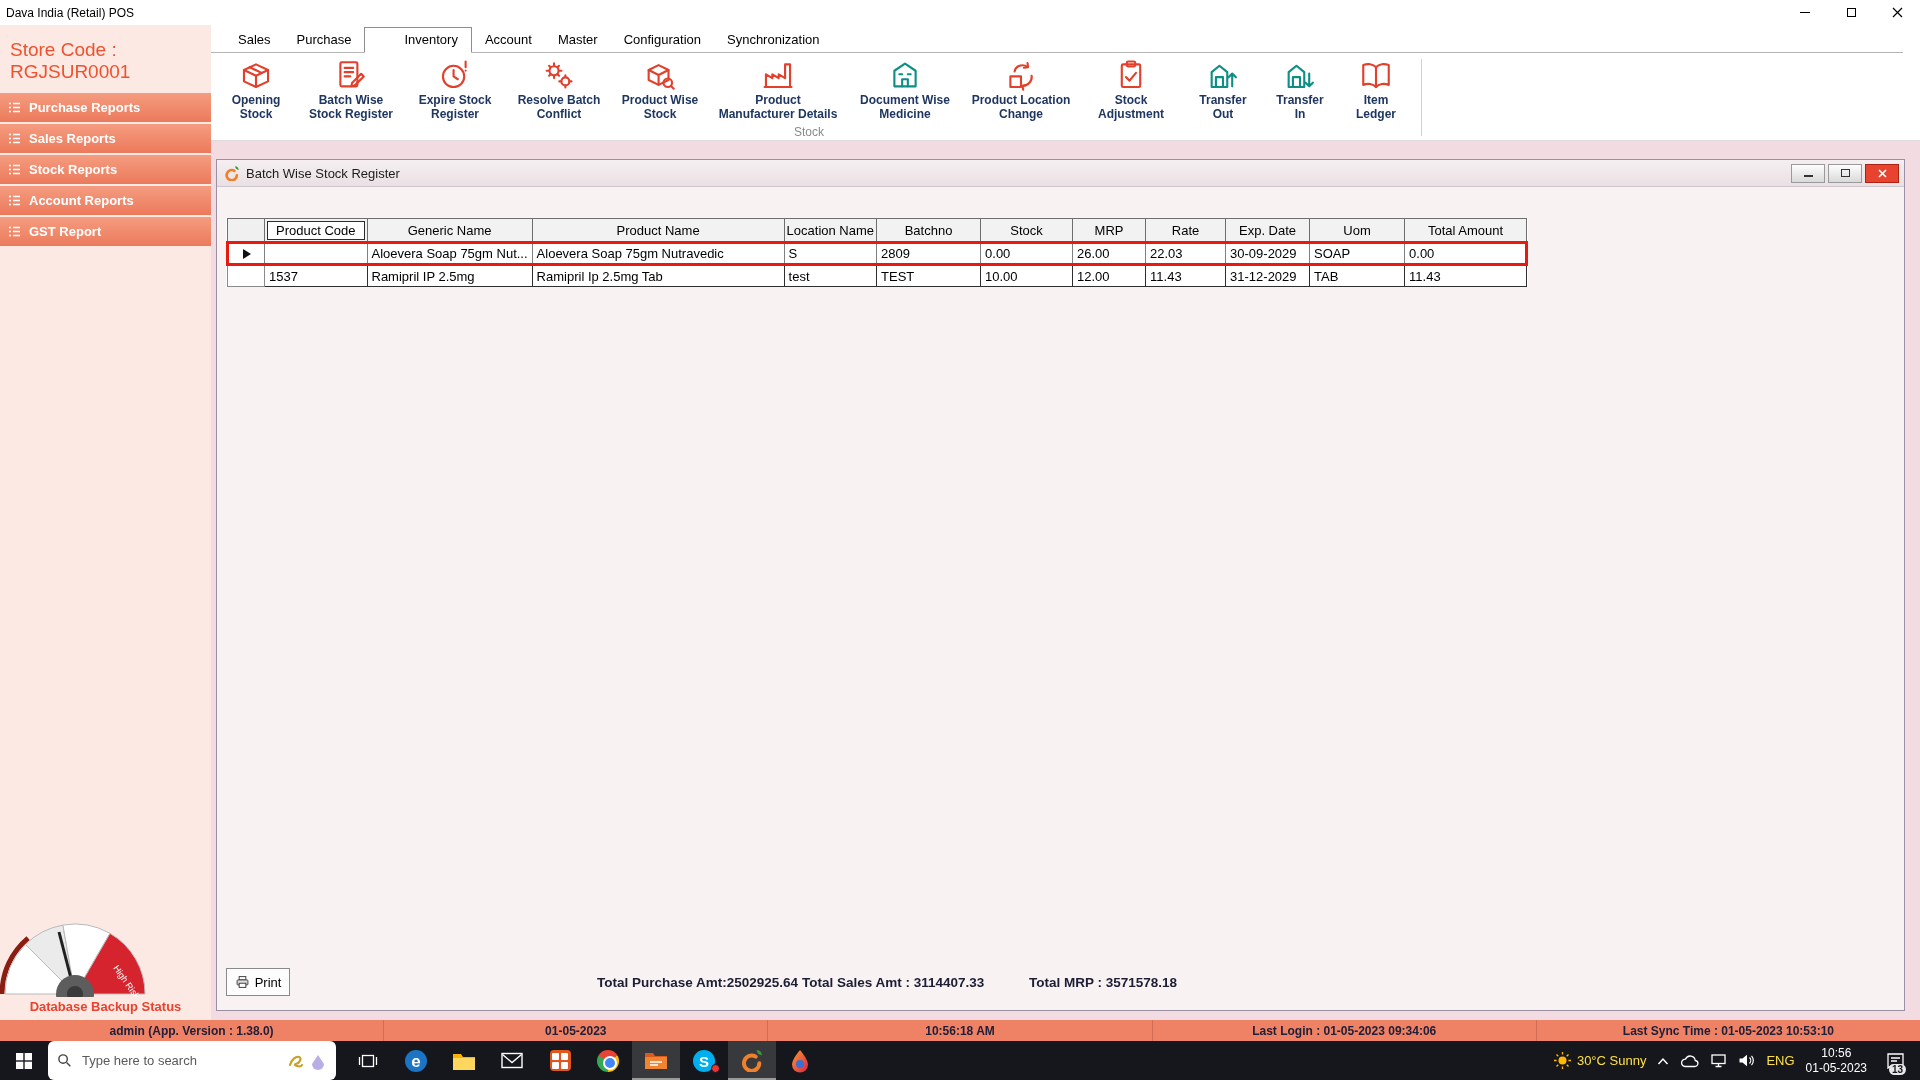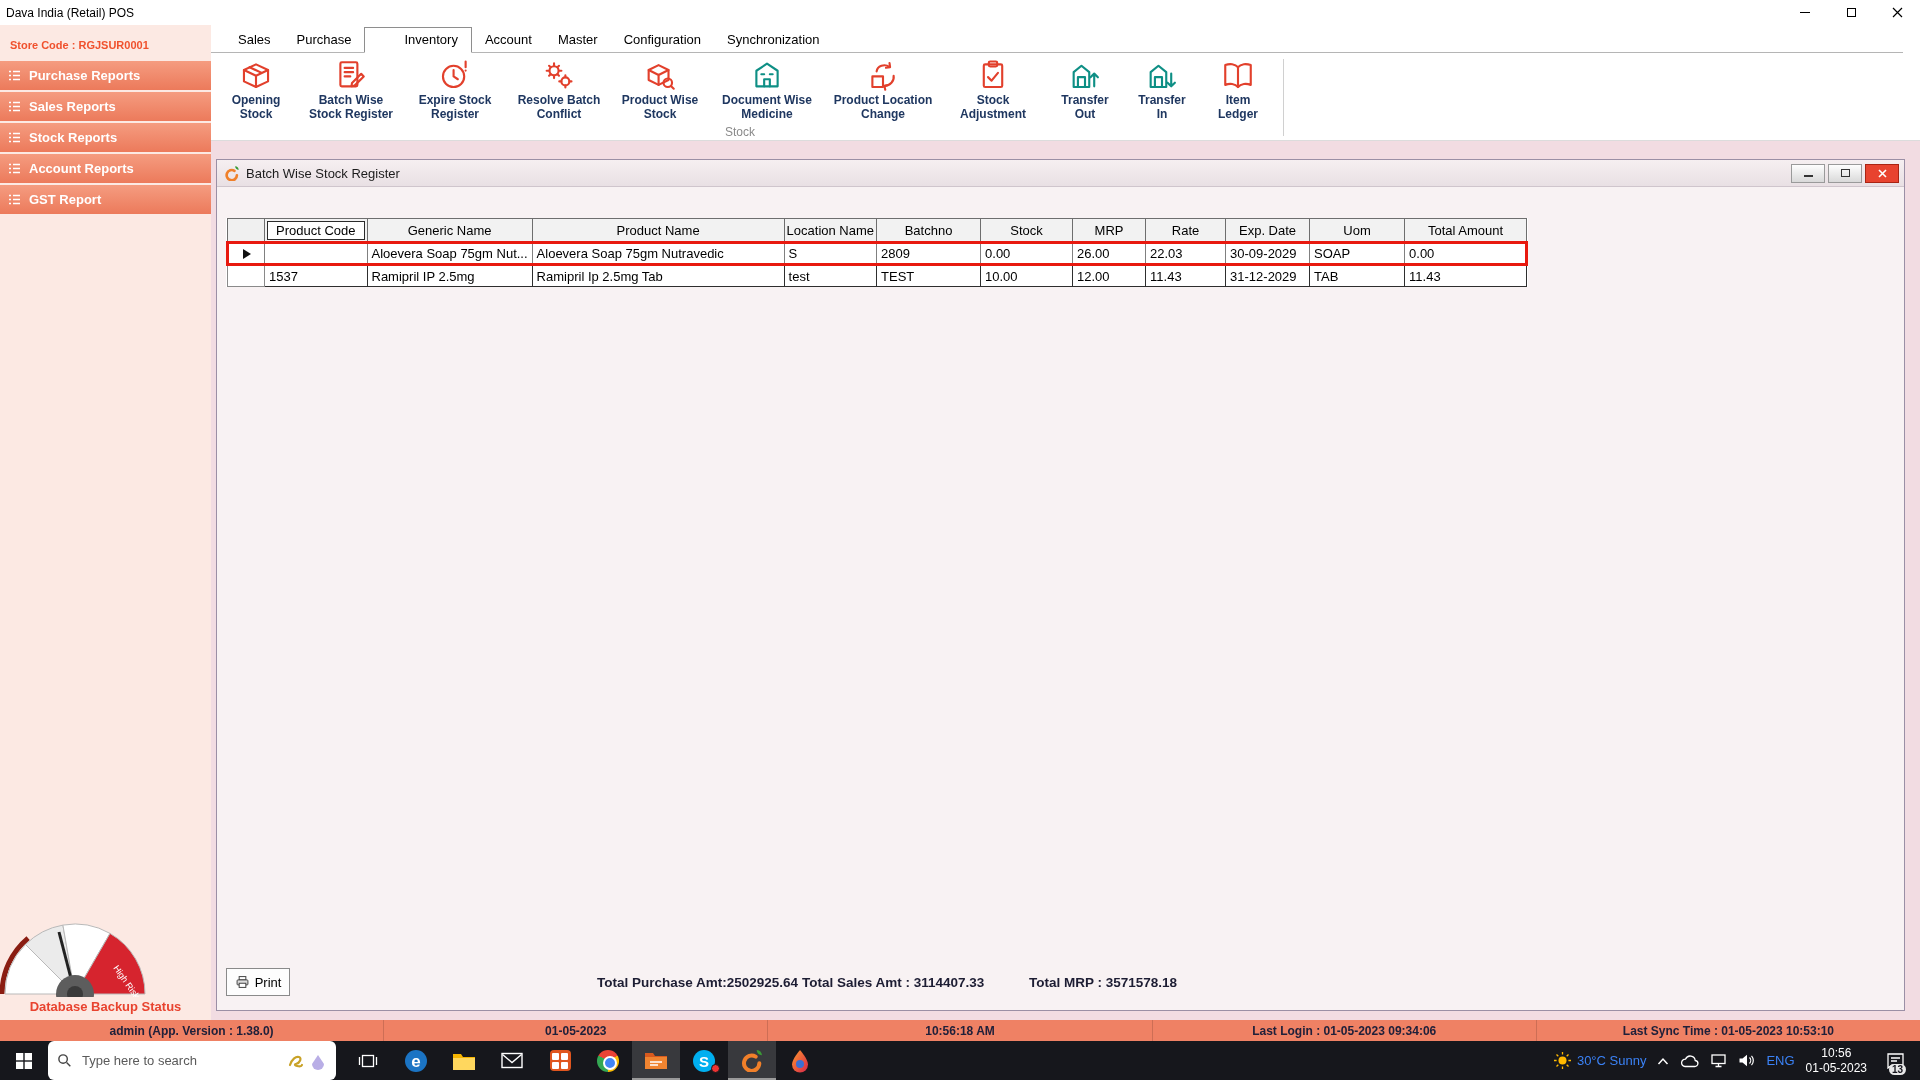--- a/index.html
+++ b/index.html
@@ -19,21 +19,21 @@
   .glyph-min { width:10px; border-bottom:1px solid #000; height:1px; }
   .glyph-max { width:9px; height:9px; border:1px solid #000; }
 
   
   #sidebar { position:absolute; left:0; top:25px; width:211px; height:995px; background:#fcE9e3; }
   .logo-area { padding-top:26px; text-align:center; }
   .logo-row { display:flex; align-items:center; justify-content:center; gap:4px; }
   .brand-text { font-size:28px; font-weight:bold; color:#e13a2a; letter-spacing:-1px; }
   .brand-reg { font-size:10px; color:#e13a2a; vertical-align:top; position:relative; top:-10px; }
   .tagline { font-size:12px; font-weight:bold; color:#1e7a34; letter-spacing:2px; margin-top:2px; }
-  .store-code { color:#f0512d; font-weight:bold; font-size:11px; text-align:left; padding:14px 0 10px 10px; }
+  .store-code { color:#f0512d; font-weight:normal; font-size:19px; text-align:left; padding:14px 0 10px 10px; }
   .side-menu { display:flex; flex-direction:column; gap:2px; }
   .side-item { height:29px; background:linear-gradient(#f59c80,#ec7a5b); color:#fff; font-weight:bold;
     font-size:13px; display:flex; align-items:center; gap:7px; padding-left:7px; cursor:default; }
   .gauge-area { position:absolute; bottom:6px; left:0; right:0; text-align:center; }
   .backup-label { color:#e8432f; font-weight:bold; font-size:13px; margin-top:2px; }
 
   
   #tabstrip { position:absolute; left:211px; top:25px; right:17px; height:28px; background:#fff;
     display:flex; align-items:flex-end; padding-left:14px; border-bottom:1px solid #b5b5b5; }
   .tab { font-size:13px; padding:4px 13px; margin-bottom:1px; color:#000; }
@@ -108,21 +108,21 @@
   #taskbar { position:absolute; left:0; right:0; bottom:0; height:39px; background:#16171c;
     display:flex; align-items:stretch; color:#fff; }
   .tk-btn { width:48px; display:flex; align-items:center; justify-content:center; position:relative; }
   .tk-btn.active { background:rgba(255,255,255,.15); border-bottom:2px solid #9a9a9a; }
   #tk-search { width:288px; background:#fff; display:flex; align-items:center; gap:8px; padding:0 9px;border-radius:6px; }
   #tk-search input { border:0; outline:0; flex:1; font-size:13px; color:#3c3c3c;
     font-family:"Liberation Sans", sans-serif; background:transparent; min-width:0; }
   #tk-search input::placeholder { color:#5a5a5a; opacity:1; }
   .search-deco { display:flex; gap:3px; align-items:center; }
   .tk-tray { margin-left:auto; display:flex; align-items:center; gap:11px; padding-right:8px; font-size:13px; }
-  .tray-txt { color:#3b82f6; }
+  .tray-txt { color:#fde047; }
   .tk-clock { text-align:center; font-size:12px; line-height:1.25; }
   .badge { position:absolute; right:6px; bottom:5px; background:#e8e8e8; color:#14141c;
     font-size:10px; font-weight:bold; border-radius:7px; padding:0 3px; line-height:11px; }
   .ac-wrap { position:relative; width:34px; height:39px; display:flex; align-items:center; justify-content:center; }
 
   
   .chrome-ic { width:22px; height:22px; border-radius:50%; position:relative;
     background:conic-gradient(from -60deg, #ea4335 0 120deg, #fbbc05 0 240deg, #34a853 0 360deg); }
   .chrome-ic::after { content:""; position:absolute; left:6px; top:6px; width:10px; height:10px;
     border-radius:50%; background:#4285f4; border:2px solid #fff; }
@@ -258,20 +258,29 @@
       <div class="rbtn" style="width:82px">
         <span class="c-red">
           <svg width="34" height="34" viewBox="0 0 24 24" fill="none" stroke="currentColor" stroke-width="1.5" stroke-linejoin="round" stroke-linecap="round">
               <path d="M4 8.5 11 5l7 3.5v7L11 19l-7-3.5v-7Z"></path>
               <path d="M4 8.5 11 12l7-3.5M11 12v7"></path>
               <circle cx="17.5" cy="17.5" r="3"></circle>
               <path d="m19.7 19.7 2 2"></path>
             </svg>
         </span>
         <span>Product Wise Stock</span>
+      </div>
+      <div class="rbtn" style="width:122px">
+        <span class="c-red">
+          <svg width="34" height="34" viewBox="0 0 24 24" fill="none" stroke="currentColor" stroke-width="1.5" stroke-linejoin="round" stroke-linecap="round">
+              <path d="M3.5 20.5v-9L8 14.2v-2.7l4.5 2.7v-2.7l4.5 2.7v-9.7h3.5v16H3.5Z"></path>
+              <path d="M2.5 20.5h19"></path>
+            </svg>
+        </span>
+        <span>Product Manufacturer Details</span>
       </div>
       <div class="rbtn" style="width:100px">
         <span class="c-teal">
           <svg width="34" height="34" viewBox="0 0 24 24" fill="none" stroke="currentColor" stroke-width="1.5" stroke-linejoin="round" stroke-linecap="round">
               <path d="M4.5 9 12 4l7.5 5v11h-15V9Z"></path>
               <path d="M10 20v-5h4v5"></path>
               <path d="M8 11.5h2M14 11.5h2"></path>
             </svg>
         </span>
         <span>Document Wise Medicine</span>

